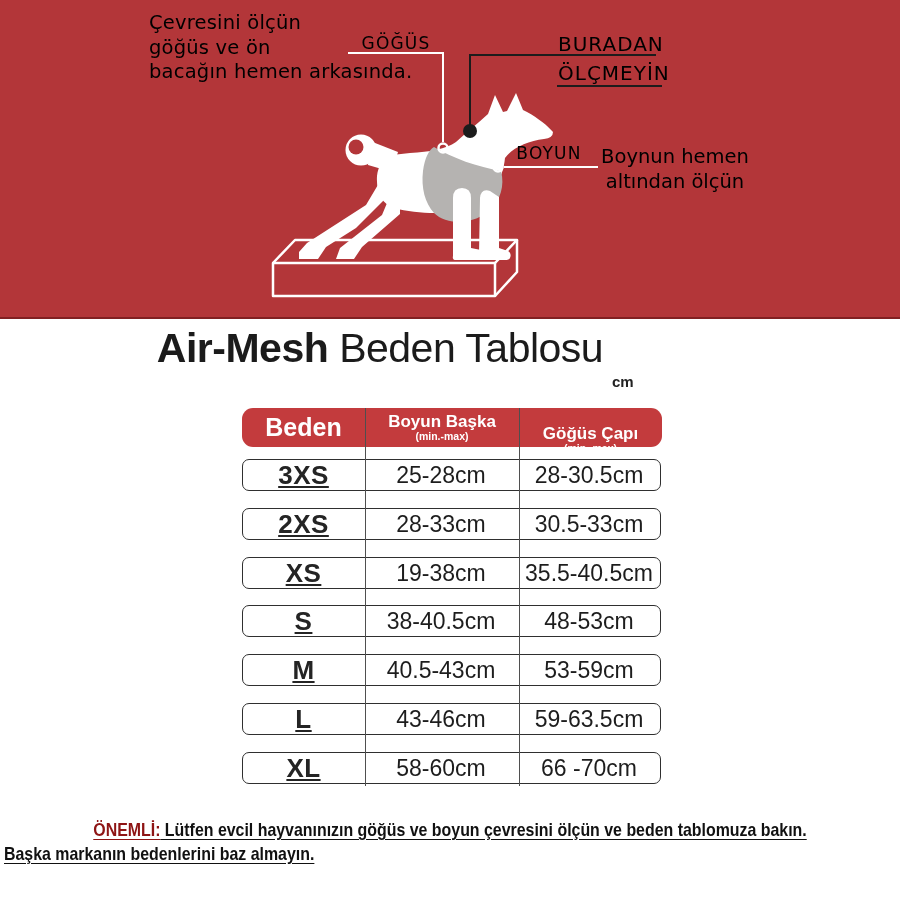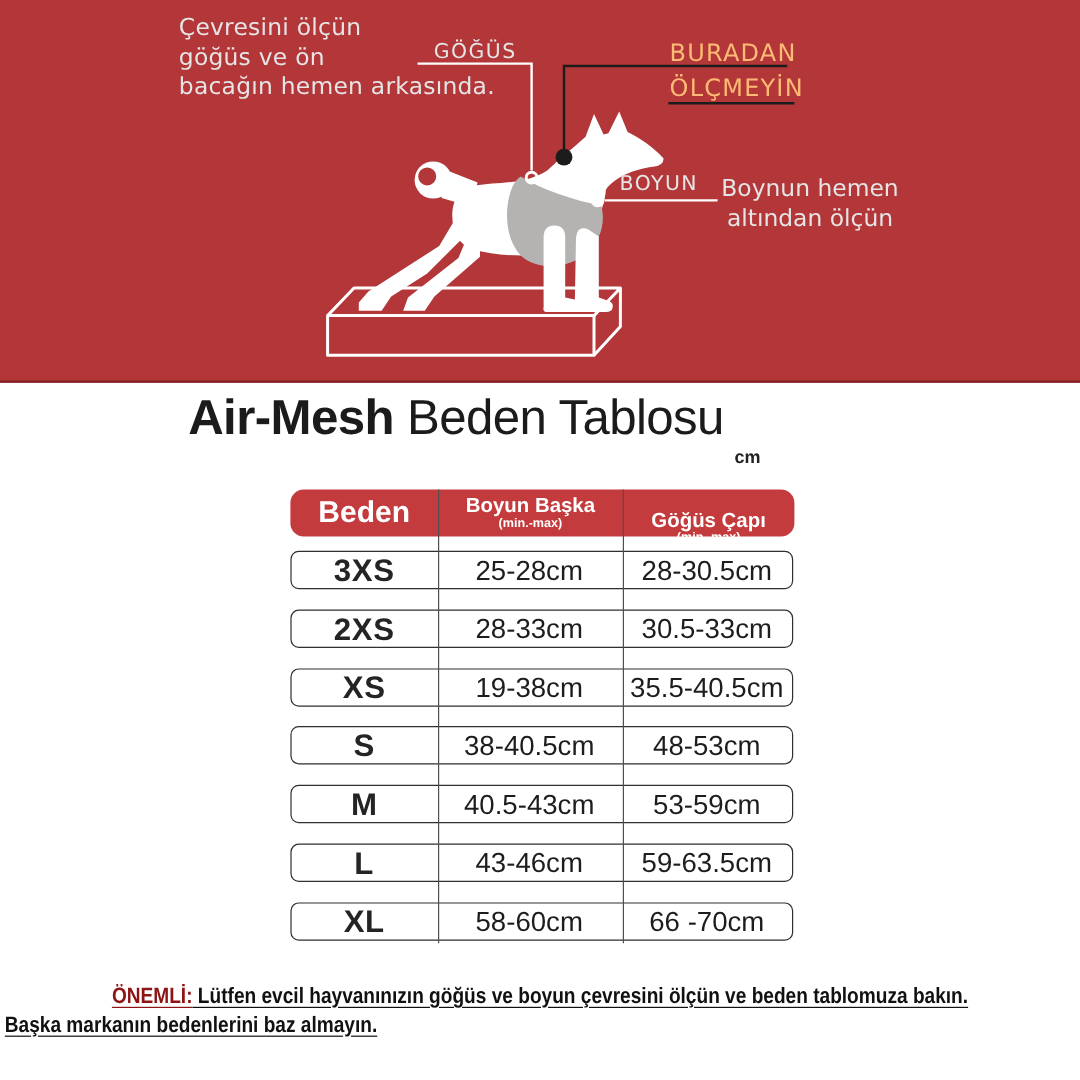--- a/index.html
+++ b/index.html
@@ -4,26 +4,26 @@
 <style>
   html,body{margin:0;padding:0;background:#ffffff;}
   body{width:900px;height:900px;font-family:"Liberation Sans",sans-serif;}
   .page{position:relative;width:900px;height:900px;overflow:hidden;background:#fff;}
 
   
   .banner{position:absolute;left:0;top:0;width:900px;height:317px;
           background:var(--banner-red,#b33639);
           border-bottom:2px solid rgba(80,10,12,.5);}
   .banner svg{position:absolute;left:0;top:0;}
-  .btxt{position:absolute;color:#e5e5e5;font-family:"DejaVu Sans",sans-serif;}
+  .btxt{position:absolute;color:#000000;font-family:"DejaVu Sans",sans-serif;}
   .left-note{left:149px;top:11px;font-size:19.5px;line-height:24.5px;
              white-space:pre-line;letter-spacing:.2px;}
   .chest-label{left:348px;top:33px;width:96px;text-align:center;
                font-size:17px;letter-spacing:1.2px;}
-  .warn{position:absolute;color:#fdba74;font-family:"DejaVu Sans",sans-serif;
+  .warn{position:absolute;color:#000000;font-family:"DejaVu Sans",sans-serif;
         font-size:20px;letter-spacing:1px;}
   .w1{left:558px;top:32px;}
   .w2{left:558px;top:61px;}
   .neck-label{left:500px;top:143px;width:98px;text-align:center;
               font-size:17px;letter-spacing:1.2px;}
   .neck-note{left:596px;top:144px;width:158px;text-align:center;
              font-size:19.5px;line-height:25px;white-space:pre-line;}
 
   
   .title{position:absolute;left:0;top:325px;width:760px;text-align:center;
@@ -39,21 +39,21 @@
   .hc1{width:123px;display:flex;align-items:center;justify-content:center;
        font-size:25px;font-weight:700;}
   .hc2{width:154px;text-align:center;padding-top:4px;}
   .hc3{width:143px;text-align:center;padding-top:16px;}
   .hmain{font-size:17px;font-weight:700;line-height:19px;}
   .hsub{font-size:10.5px;font-weight:700;line-height:11px;}
   .vline{position:absolute;top:0;width:1.4px;height:378px;background:#4f4f4f;z-index:5;}
   .row{position:absolute;left:0;width:417px;height:30px;background:#fff;
        border:1.5px solid #2f2f2f;border-radius:7px;display:flex;z-index:2;}
   .c{display:flex;align-items:center;justify-content:center;line-height:30px;}
-  .c1{width:121px;}
+  .c1{width:121px;text-decoration:underline;}
   .c2{width:154px;}
   .c3{width:142px;}
   .size{font-size:26px;font-weight:700;color:#242424;letter-spacing:.5px;}
   .val{font-size:23px;color:#1d1d1d;text-align:center;}
 
   
   .footer1{position:absolute;left:0;top:819px;width:900px;text-align:center;
            font-size:18.5px;font-weight:700;color:#111;
            transform:scaleX(.86);transform-origin:center;}
   .footer1 span{text-decoration:underline;text-underline-offset:3px;}

